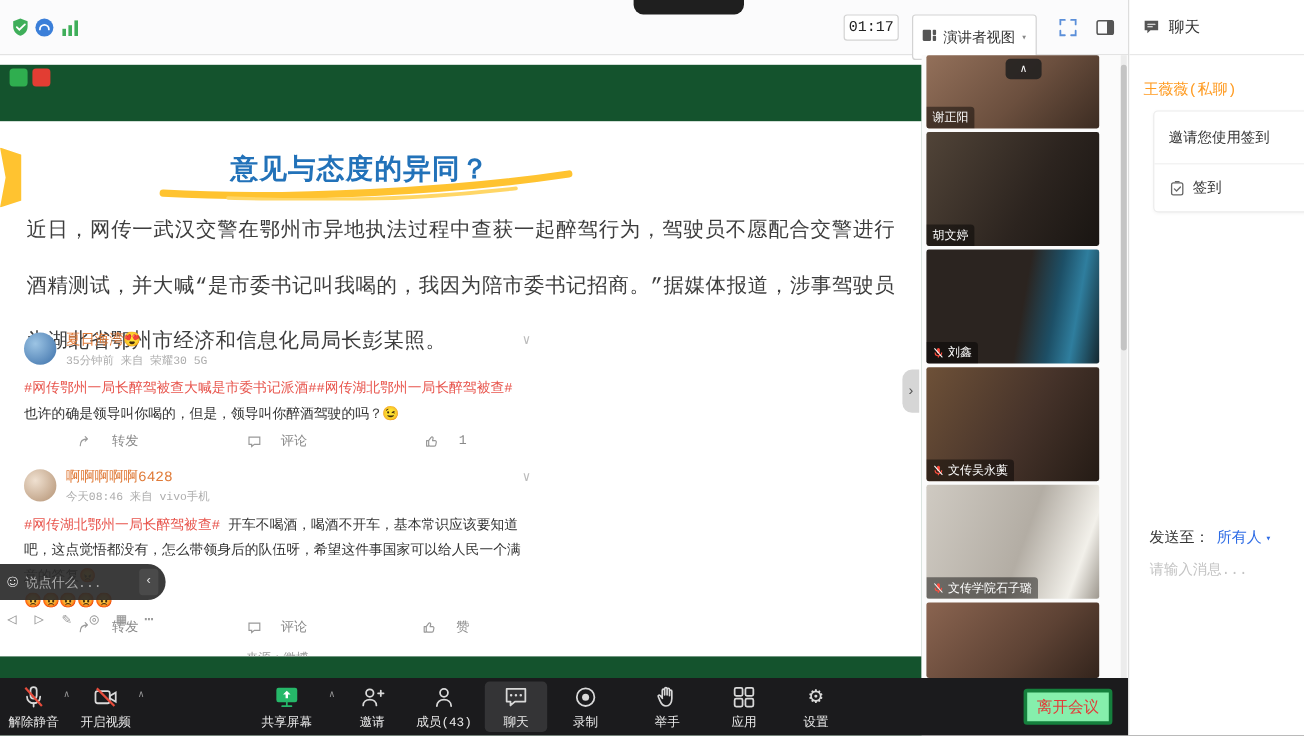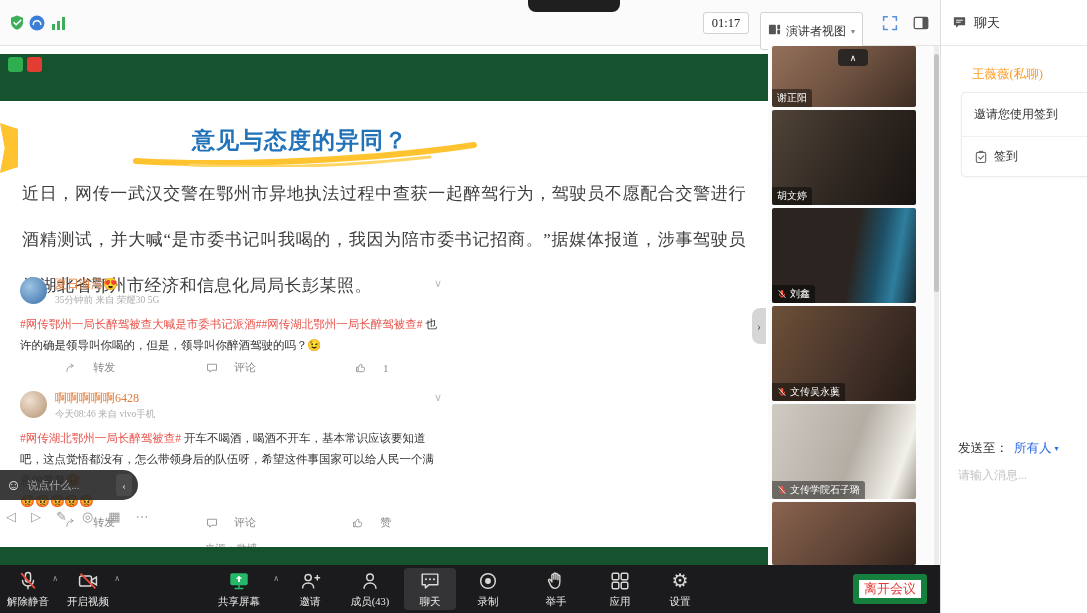--- a/index.html
+++ b/index.html
@@ -1,18 +1,18 @@
 <!DOCTYPE html>
 <html><head>
 <meta charset="utf-8">
 <style>
 *{margin:0;padding:0;box-sizing:border-box}
 html,body{background:#777}
 .app{position:relative;width:1087px;height:613px;background:#fff;overflow:hidden;
-     font-family:Liberation Serif, serif;color:#333}
+     font-family:Liberation Mono, monospace;color:#333}
 .abs{position:absolute}
 
 
 .topbar{position:absolute;left:0;top:0;width:940px;height:46px;background:#fbfbfc;border-bottom:1px solid #e3e3e3}
 .timerbox{position:absolute;left:703px;top:12px;width:46px;height:22px;border:1px solid #d3d3d3;border-radius:3px;
           background:#fff;font-size:12.5px;display:flex;align-items:center;justify-content:center;color:#222}
 .viewsel{position:absolute;left:760px;top:12px;height:38px;padding:0 7px;border:1px solid #d3d3d3;border-radius:3px;
          background:#fff;font-size:12px;display:flex;align-items:center;gap:5px;color:#333;cursor:pointer}
 .viewsel .caret{font-size:8px;color:#888}
 .toptab{position:absolute;left:528px;top:0;width:92px;height:12px;background:#1f1f1f;border-radius:0 0 8px 8px;z-index:20}
@@ -65,41 +65,41 @@
 .g2{background:linear-gradient(120deg,#514438 0%,#2c241f 60%,#191512 100%)}
 .g3{background:linear-gradient(100deg,#2b2420 55%,#1d4f66 72%,#2f7e9e 84%,#14272f 100%)}
 .g4{background:linear-gradient(120deg,#6e5138 0%,#46332a 55%,#241b15 100%)}
 .g5{background:linear-gradient(110deg,#cfcac2 0%,#b3ada4 55%,#f2f0ea 85%,#9d978e 100%)}
 .g6{background:linear-gradient(135deg,#8a6450 0%,#5d4234 60%,#33241c 100%)}
 
 
 .chat{position:absolute;left:940px;top:0;width:147px;height:613px;background:#fff;border-left:1px solid #ddd;overflow:hidden}
 .chat-head{position:absolute;left:0;top:0;width:100%;height:46px;border-bottom:1px solid #e8e8e8;
            display:flex;align-items:center;gap:7px;padding-left:11px;font-size:13px;color:#333}
-.chat-sender{position:absolute;left:31px;top:66px;font-size:12.5px;color:#FF9B21}
+.chat-sender{position:absolute;left:12px;top:66px;font-size:12.5px;color:#FF9B21}
 .chat-card{position:absolute;left:20px;top:92px;width:150px;border:1px solid #ececec;border-radius:4px;background:#fff;
            box-shadow:0 1px 3px rgba(0,0,0,.04)}
 .chat-card .msg{padding:13px 12px;font-size:12px;color:#333;border-bottom:1px solid #f0f0f0}
 .chat-card .signin{padding:11px 12px;display:flex;align-items:center;gap:6px;font-size:12px;color:#333;cursor:pointer}
 .sendrow{position:absolute;left:17px;top:440px;display:flex;align-items:center;gap:6px;font-size:12.5px;color:#333}
 .sendto{color:#2D6BE5;display:flex;align-items:center;gap:3px;cursor:pointer}
 .sendto .caret{font-size:8px}
 .chat-input{position:absolute;left:17px;top:468px;width:122px;border:none;outline:none;font-size:12px;color:#333;
             font-family:inherit}
 .chat-input::placeholder{color:#c4c4c4}
 
 
 .toolbar{position:absolute;left:0;top:565px;width:940px;height:48px;background:#1b1b1d}
 .tb-item{position:absolute;top:3px;height:42px;display:flex;flex-direction:column;align-items:center;
          justify-content:space-between;padding:2px 0 1px 0;color:#e9e9e9;cursor:pointer;border-radius:4px}
 .tb-item.active{background:#343436}
 .tb-label{font-size:10.5px;white-space:nowrap}
 .tb-caret{position:absolute;right:-4px;top:6px;color:#9a9a9a;font-size:8px}
 .gear{font-size:19px;line-height:22px;color:#d9d9d9}
-.leave-btn{position:absolute;left:853px;top:9px;width:74px;height:30px;background:#ffffff;border:6px solid #15803d;
+.leave-btn{position:absolute;left:853px;top:9px;width:74px;height:30px;background:#86efac;border:3px solid #15803d;
            border-radius:3px;color:#e23c39;font-size:13px;display:flex;align-items:center;justify-content:center;cursor:pointer}
 </style>
 </head>
 <body>
 
 <div class="app">
 
   <div class="topbar">
     <span class="abs" style="left:8px;top:14px">
       <svg width="18" height="18" viewBox="0 0 24 24">

